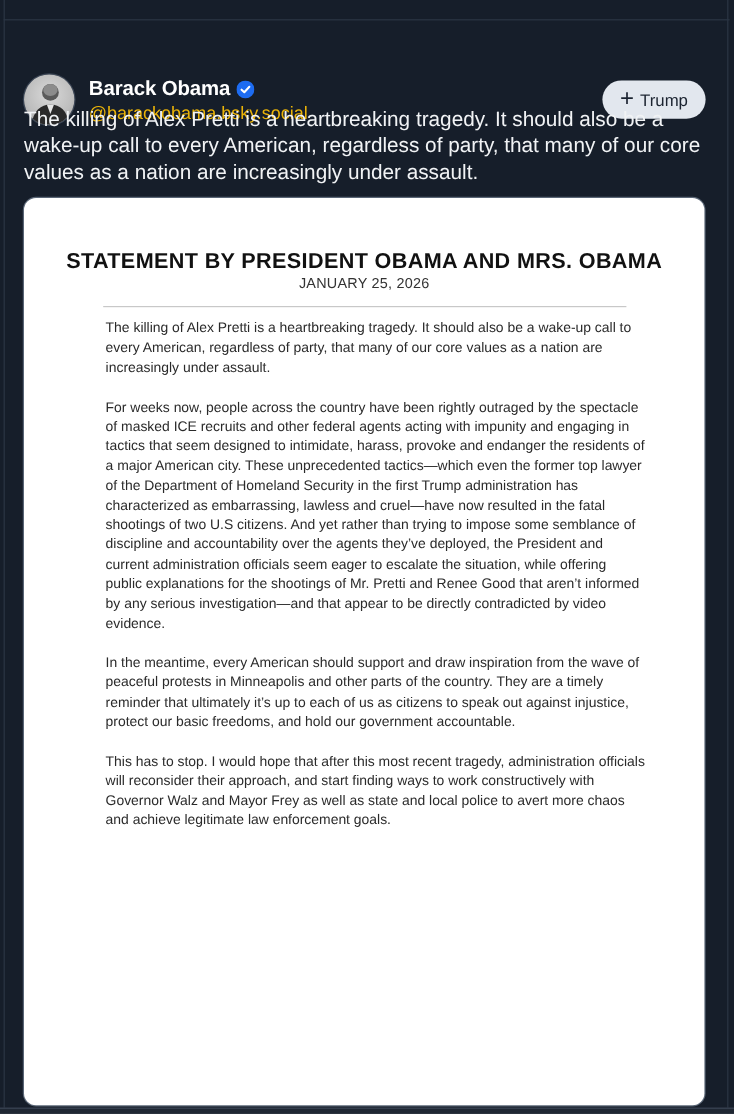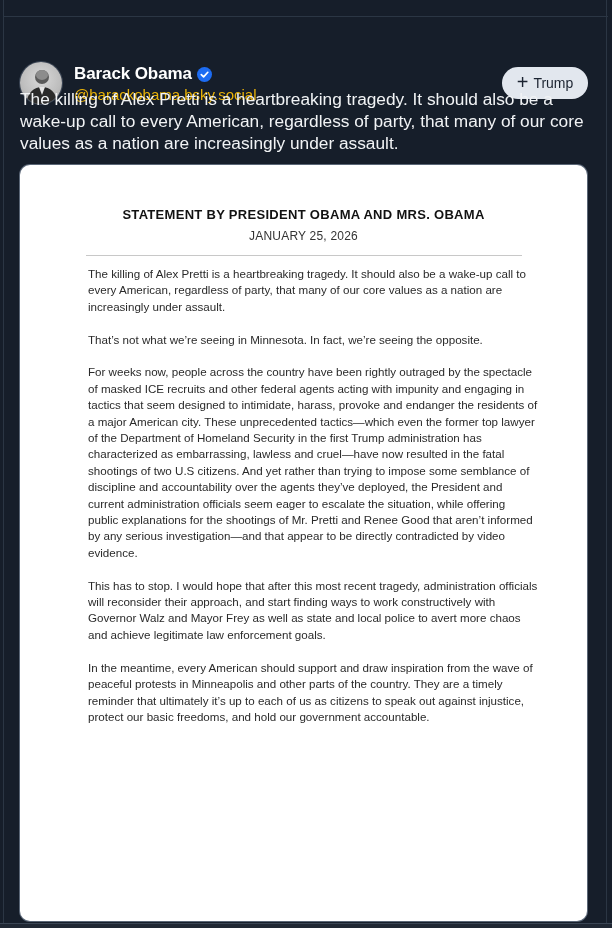--- a/index.html
+++ b/index.html
@@ -132,21 +132,21 @@
     box-shadow: 0 0 0 1px #5a6676;
     color: #222222;
     overflow: hidden;
   }
   .statement-title {
     position: absolute;
     left: 0;
     top: 42px;
     width: 100%;
     text-align: center;
-    font-size: 13px;
+    font-size: 18px;
     font-weight: bold;
     letter-spacing: 0.3px;
     color: #111111;
   }
   .statement-date {
     position: absolute;
     left: 0;
     top: 64px;
     width: 100%;
     text-align: center;
@@ -207,20 +207,19 @@
 </div>
 
 <div class="post-text">The killing of Alex Pretti is a heartbreaking tragedy. It should also be a wake-up call to every American, regardless of party, that many of our core values as a nation are increasingly under assault.</div>
 
 <div class="statement-card">
   <div class="statement-title">STATEMENT BY PRESIDENT OBAMA AND MRS. OBAMA</div>
   <div class="statement-date">JANUARY 25, 2026</div>
   <div class="statement-divider"></div>
   <div class="statement-body">
     <p>The killing of Alex Pretti is a heartbreaking tragedy. It should also be a wake-up call to every American, regardless of party, that many of our core values as a nation are increasingly under assault.</p>
-    <p>That’s not what we’re seeing in Minnesota. In fact, we’re seeing the opposite.</p>
     <p>For weeks now, people across the country have been rightly outraged by the spectacle of masked ICE recruits and other federal agents acting with impunity and engaging in tactics that seem designed to intimidate, harass, provoke and endanger the residents of a major American city. These unprecedented tactics—which even the former top lawyer of the Department of Homeland Security in the first Trump administration has characterized as embarrassing, lawless and cruel—have now resulted in the fatal shootings of two U.S citizens. And yet rather than trying to impose some semblance of discipline and accountability over the agents they’ve deployed, the President and current administration officials seem eager to escalate the situation, while offering public explanations for the shootings of Mr. Pretti and Renee Good that aren’t informed by any serious investigation—and that appear to be directly contradicted by video evidence.</p>
+    <p>In the meantime, every American should support and draw inspiration from the wave of peaceful protests in Minneapolis and other parts of the country. They are a timely reminder that ultimately it’s up to each of us as citizens to speak out against injustice, protect our basic freedoms, and hold our government accountable.</p>
     <p>This has to stop. I would hope that after this most recent tragedy, administration officials will reconsider their approach, and start finding ways to work constructively with Governor Walz and Mayor Frey as well as state and local police to avert more chaos and achieve legitimate law enforcement goals.</p>
-    <p>In the meantime, every American should support and draw inspiration from the wave of peaceful protests in Minneapolis and other parts of the country. They are a timely reminder that ultimately it’s up to each of us as citizens to speak out against injustice, protect our basic freedoms, and hold our government accountable.</p>
   </div>
 </div>
 
 <div class="bottom-strip"></div>
 
 </body></html>

